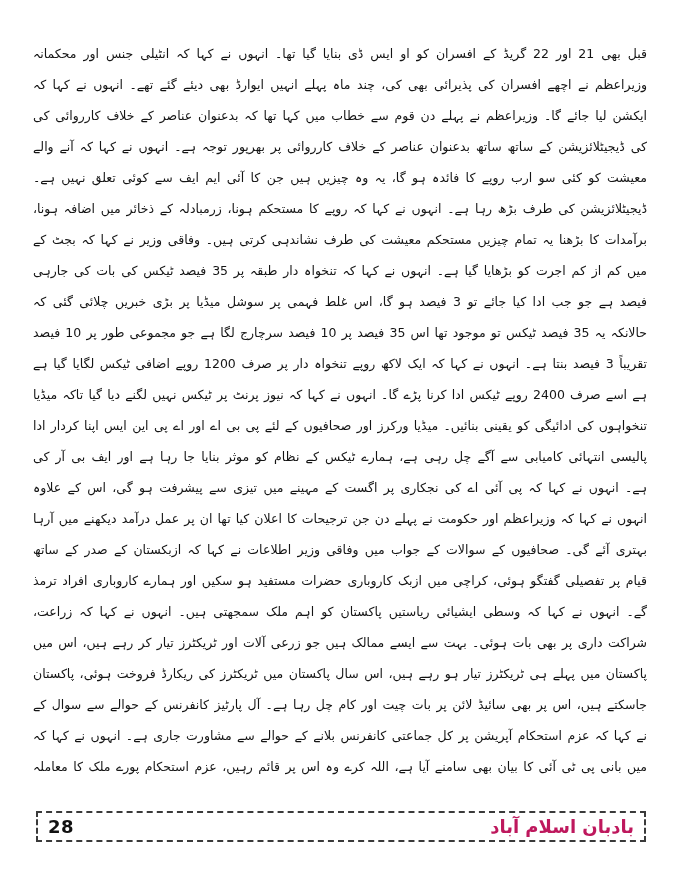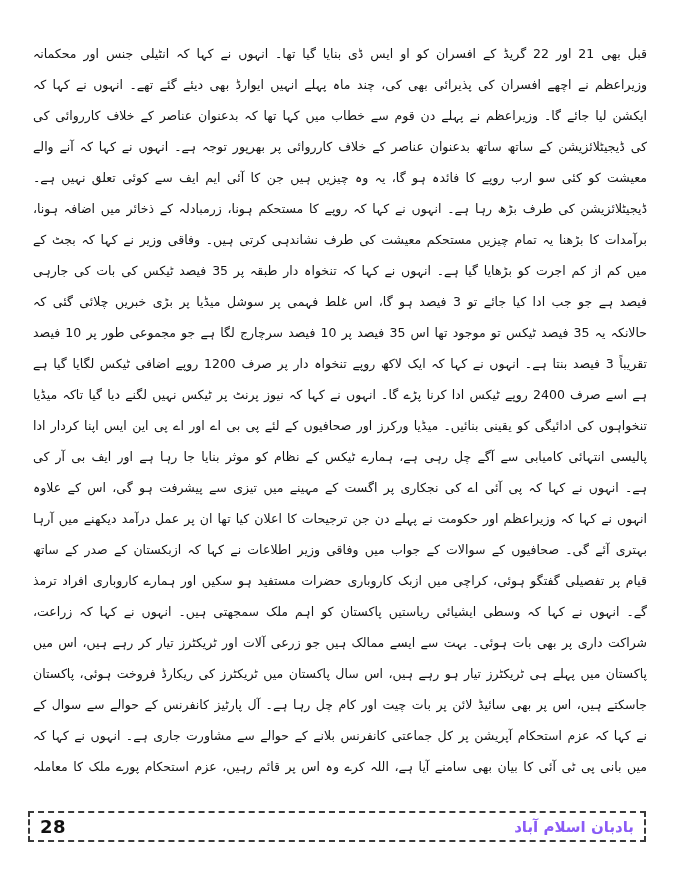--- a/index.html
+++ b/index.html
@@ -28,43 +28,43 @@
     font-size: 12.5px;
     color: #151515;
     text-align: justify;
     text-align-last: justify;
     overflow: hidden;
     word-spacing: 1px;
   }
 
   .footer {
     position: absolute;
-    left: 28px;
+    left: 36px;
     right: 34px;
     top: 811px;
     height: 31px;
     border: 2px dashed #3a3a3a;
     display: flex;
     align-items: center;
     justify-content: space-between;
     padding: 0 10px;
     background: #ffffff;
   }
 
   .pagenum {
     font-weight: bold;
     font-size: 18px;
     color: #111111;
     letter-spacing: 0.5px;
   }
 
   .footer-title {
     font-weight: bold;
-    font-size: 15px;
-    color: #8b5cf6;
+    font-size: 18px;
+    color: #be185d;
     direction: rtl;
   }
 </style>
 </head>
 <body>
 
 <div class="page">
 
   <div class="textblock">
     <div class="line">قبل بھی 21 اور 22 گریڈ کے افسران کو او ایس ڈی بنایا گیا تھا۔ انہوں نے کہا کہ انٹیلی جنس اور محکمانہ رپورٹس پر یہ قدم اٹھایا گیا۔ انہوں نے کہا کہ</div>

